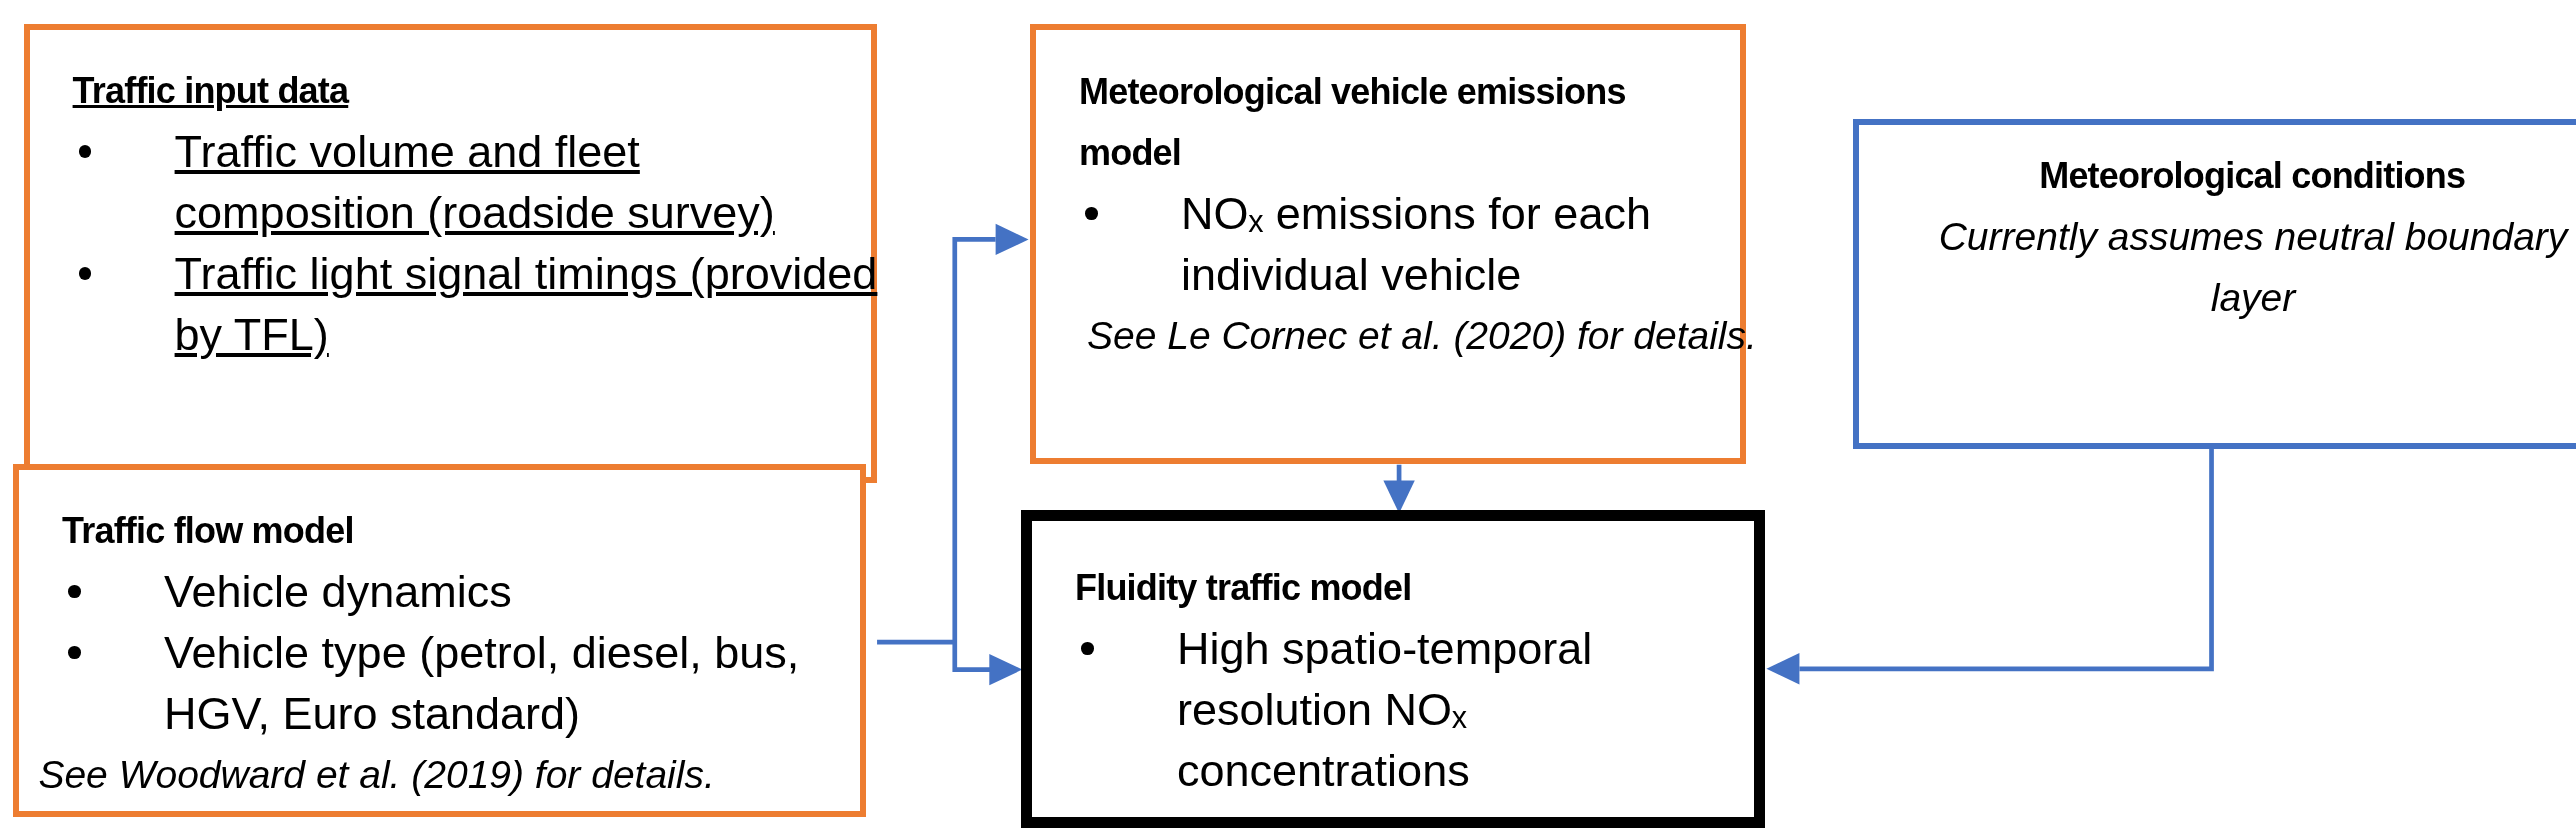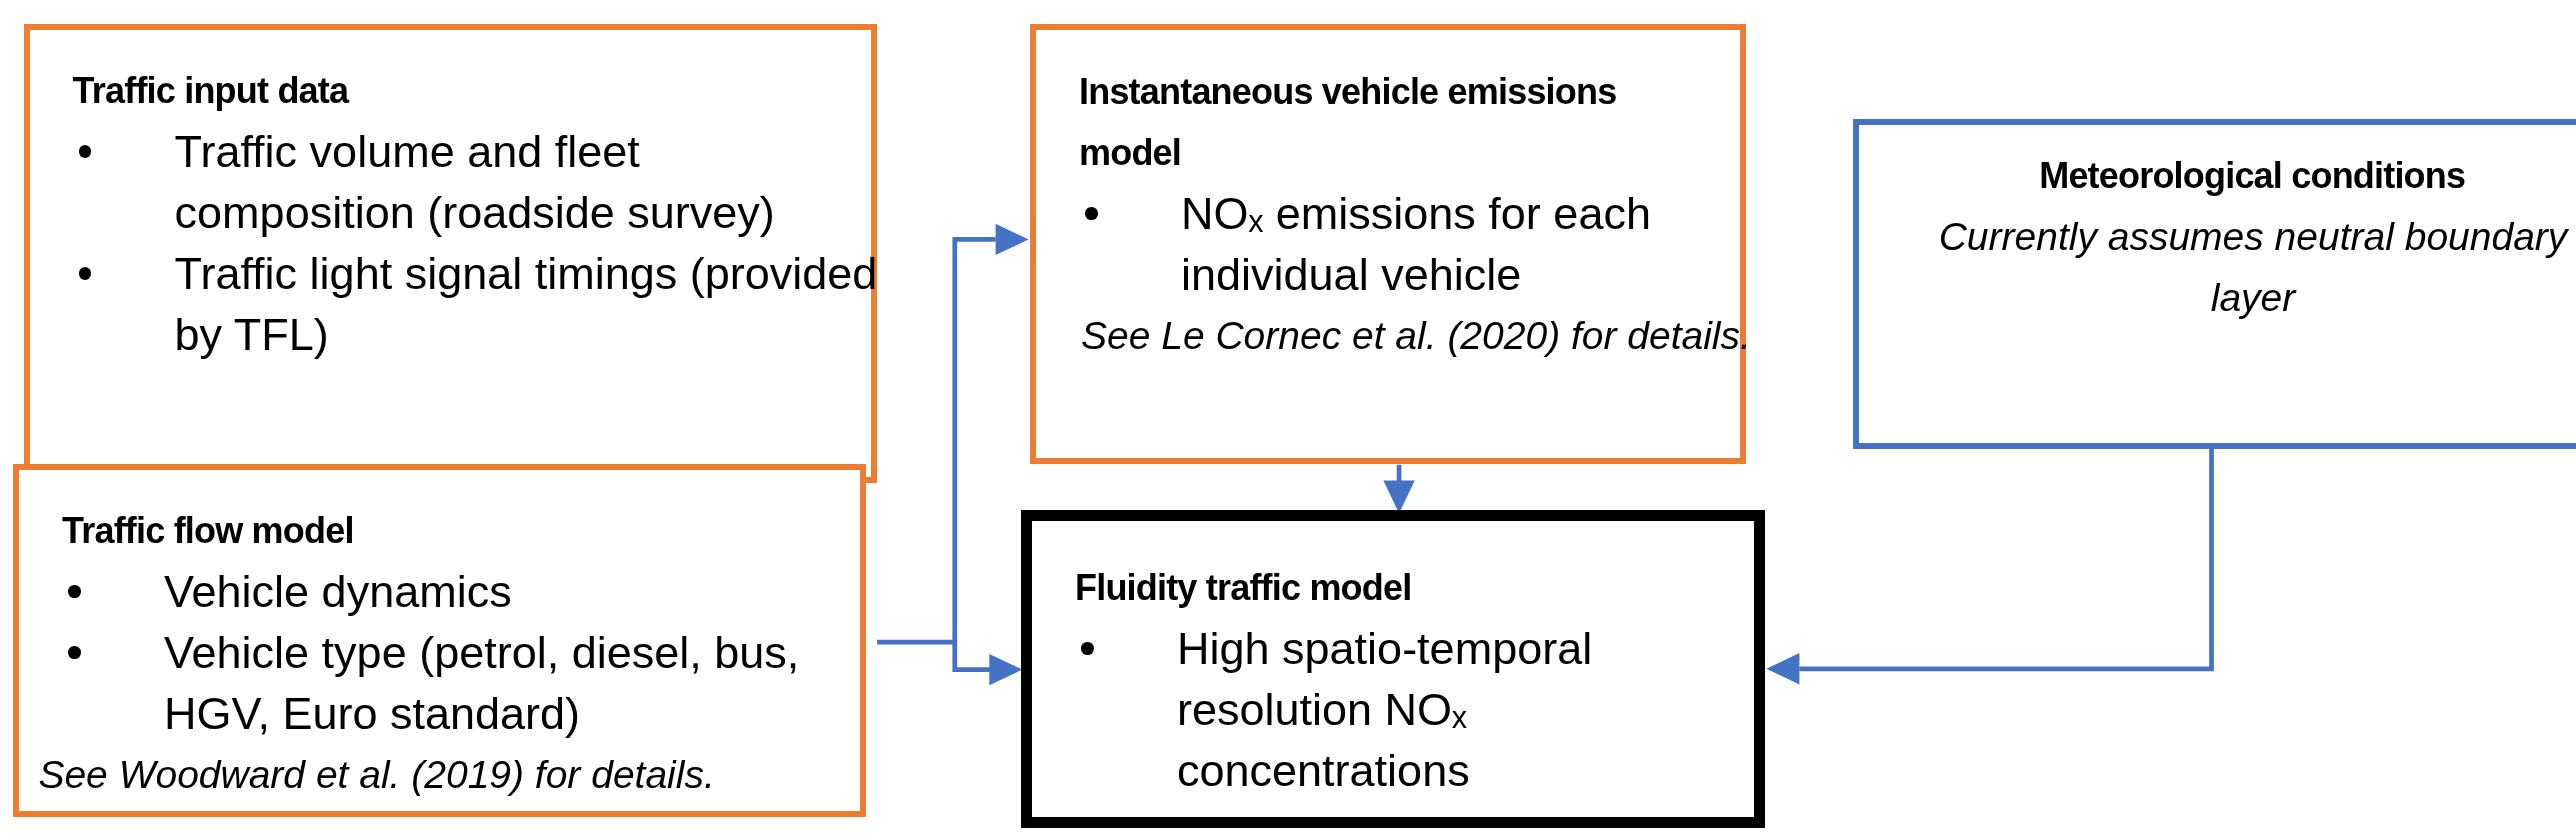--- a/index.html
+++ b/index.html
@@ -39,28 +39,28 @@
     position: absolute; left: 6.3px; top: 24px;
     width: 12.6px; height: 12.6px; border-radius: 50%;
     background: var(--ink);
   }
   .blines { flex: 1 1 auto; }
   .bline { font-size: 45px; white-space: nowrap; }
   .note { font-size: 39px; font-style: italic; }
   .note .nline { white-space: nowrap; }
 
   
-  #box-input    { left: 23.6px;   top: 24px;  width: 853px; height: 459px; padding: 30px 23.6px 0 43px; }
+  #box-input    { left: 23.6px;   top: 24px;  width: 853px; height: 459px; padding: 30px 23.6px 0 43px; text-decoration: underline; }
   #box-flow     { left: 13px;   top: 464px; width: 853px; height: 353px; padding: 30px 23.6px 0 43px; }
   #box-emis     { left: 1030px; top: 24px;  width: 716px;  height: 440px; padding: 31px 23.6px 0 43px; }
   #box-met      { left: 1853px; top: 119px; width: 775px;  height: 330px; padding: 20.4px 19.6px 0 43px; text-align: center; }
   #box-fluid    { left: 1021px; top: 510px; width: 744px;  height: 318px; padding: 36px 17px 0 43px; }
 
   .note-flow { margin-left: -23.6px; }
-  .note-emis { margin-left: 2px; }
+  .note-emis { margin-left: 8px; }
   .note-met  { margin-left: 1.6px; }
 
   svg.overlay { position: absolute; left: 0; top: 0; width: 2576px; height: 836px; }
   svg.overlay .conn { stroke: var(--blue); stroke-width: 6; fill: none; }
   svg.overlay .arrow { fill: var(--blue); stroke: none; }
 </style>
 </head>
 <body>
 
 <div class="stage">
@@ -123,21 +123,21 @@
         <div class="bline">Vehicle type (petrol, diesel, bus,</div>
         <div class="bline">HGV, Euro standard)</div>
       </div>
     </div>
     <div class="note note-flow">
       <div class="nline">See Woodward et al. (2019) for details.</div>
     </div>
   </div>
 
   <div class="box orange" id="box-emis">
-    <div class="title">Instantaneous vehicle emissions</div>
+    <div class="title">Meteorological vehicle emissions</div>
     <div class="title">model</div>
     <div class="bullet">
       <span class="marker">
           <span class="dot"></span>
         </span>
       <div class="blines">
         <div class="bline">NOₓ emissions for each</div>
         <div class="bline">individual vehicle</div>
       </div>
     </div>

